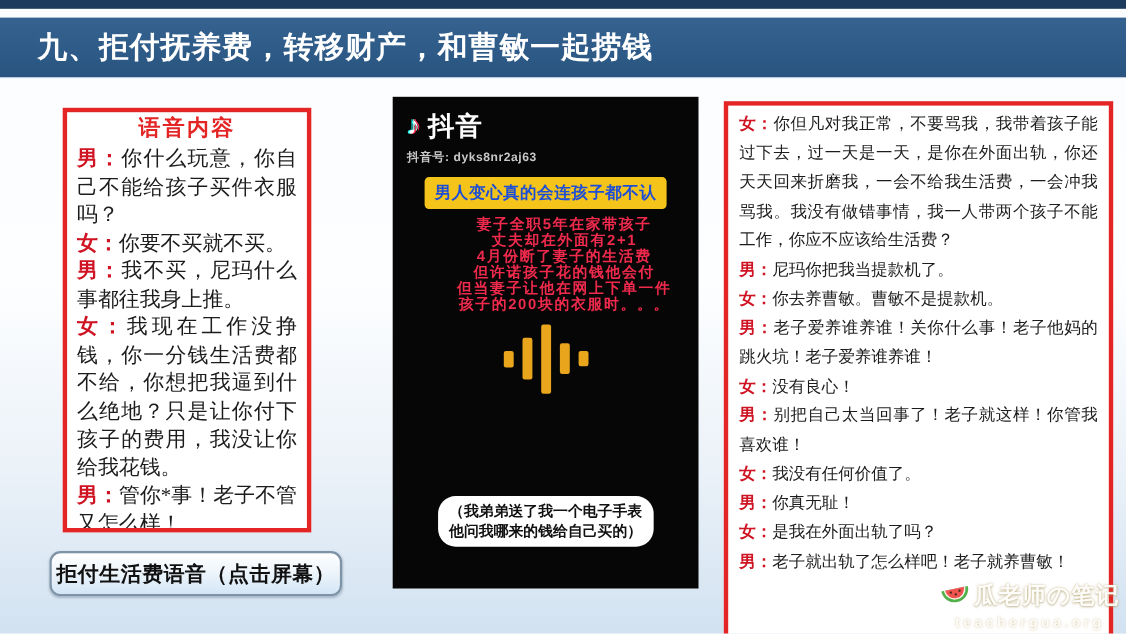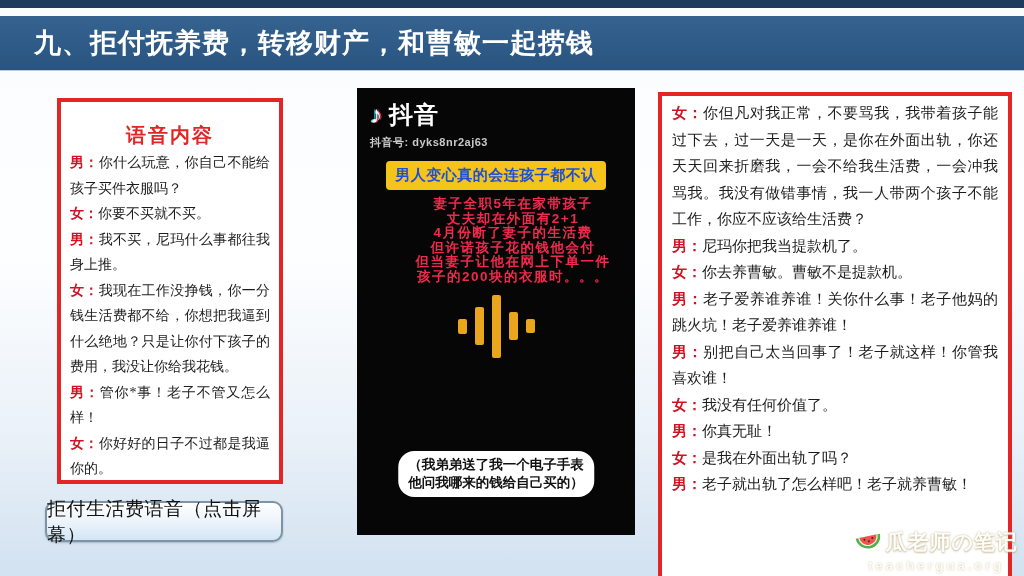--- a/index.html
+++ b/index.html
@@ -26,27 +26,27 @@
     font-family: "Liberation Sans", sans-serif;
   }
 
   
   .panel {
     position: absolute; background: #ffffff;
     border: 4px solid #e42525;
     font-family: "Liberation Serif", "DejaVu Serif", serif;
     color: #1c1c1c; overflow: hidden;
   }
-  .left-panel  { left: 57px;  top: 98px; width: 226px; height: 386px; padding: 18px 9px; }
+  .left-panel  { left: 57px;  top: 98px; width: 226px; height: 386px; padding: 0 9px; }
   .right-panel { left: 658px; top: 92px; width: 354px; height: 560px; padding: 4px 10px; }
   .panel-title {
     text-align: center; color: #e42525; font-weight: bold;
     font-size: 20px; line-height: 30px; letter-spacing: 2px;
   }
-  .left-panel  .dlg-line { font-size: 14px; line-height: 25.5px; text-align: justify; }
+  .left-panel  .dlg-line { font-size: 19px; line-height: 25.5px; text-align: justify; }
   .right-panel .dlg-line { font-size: 15px;   line-height: 26.5px; text-align: justify; }
   .spk { color: #cf1322; font-weight: bold; }
 
   
   .video-panel {
     position: absolute; left: 357px; top: 88px; width: 278px; height: 447px;
     background: #060606; overflow: hidden;
   }
   .dy-head { padding: 11px 13px 0 13px; }
   .dy-row { display: flex; align-items: center; }
@@ -75,25 +75,25 @@
   .caption-bubble {
     position: absolute; left: 50%; transform: translateX(-50%);
     top: 363px; width: max-content; max-width: 264px;
     background: #ffffff; border-radius: 16px; padding: 5px 10px;
     text-align: center;
   }
   .cap-line { color: #111111; font-size: 13.5px; font-weight: bold; line-height: 18px; white-space: nowrap; }
 
   
   .audio-button {
-    position: absolute; left: 45px; top: 501px; width: 238px; height: 41px;
+    position: absolute; left: 45px; top: 501px; width: 266px; height: 41px;
     border: 2px solid #7f93a6; border-radius: 10px;
     background: linear-gradient(180deg, #ffffff 0%, #eef5fb 45%, #d3e6f6 100%);
     display: flex; align-items: center; justify-content: center;
-    font-size: 19px; font-weight: normal; color: #111111; letter-spacing: 0.5px;
+    font-size: 19px; font-weight: bold; color: #111111; letter-spacing: 0.5px;
     box-shadow: 0 1px 2px rgba(80,100,120,0.35);
     cursor: pointer;
   }
 
   
   .watermark { position: absolute; right: 6px; bottom: 3px; text-align: center; }
   .wm-row { display: flex; align-items: center; justify-content: center; gap: 4px; }
   .wm-name {
     font-size: 21px; font-weight: bold; color: rgba(255,255,255,0.95);
     letter-spacing: 1px;
@@ -178,20 +178,21 @@
   <div>
 
       <p class="dlg-line"><span class="spk">女：</span><span>你但凡对我正常，不要骂我，我带着孩子能过下去，过一天是一天，是你在外面出轨，你还天天回来折磨我，一会不给我生活费，一会冲我骂我。我没有做错事情，我一人带两个孩子不能工作，你应不应该给生活费？</span></p>
 
       <p class="dlg-line"><span class="spk">男：</span><span>尼玛你把我当提款机了。</span></p>
 
       <p class="dlg-line"><span class="spk">女：</span><span>你去养曹敏。曹敏不是提款机。</span></p>
 
       <p class="dlg-line"><span class="spk">男：</span><span>老子爱养谁养谁！关你什么事！老子他妈的跳火坑！老子爱养谁养谁！</span></p>
 
+      <p class="dlg-line"><span class="spk">女：</span><span>没有良心！</span></p>
 
       <p class="dlg-line"><span class="spk">男：</span><span>别把自己太当回事了！老子就这样！你管我喜欢谁！</span></p>
 
       <p class="dlg-line"><span class="spk">女：</span><span>我没有任何价值了。</span></p>
 
       <p class="dlg-line"><span class="spk">男：</span><span>你真无耻！</span></p>
 
       <p class="dlg-line"><span class="spk">女：</span><span>是我在外面出轨了吗？</span></p>
 
       <p class="dlg-line"><span class="spk">男：</span><span>老子就出轨了怎么样吧！老子就养曹敏！</span></p>

